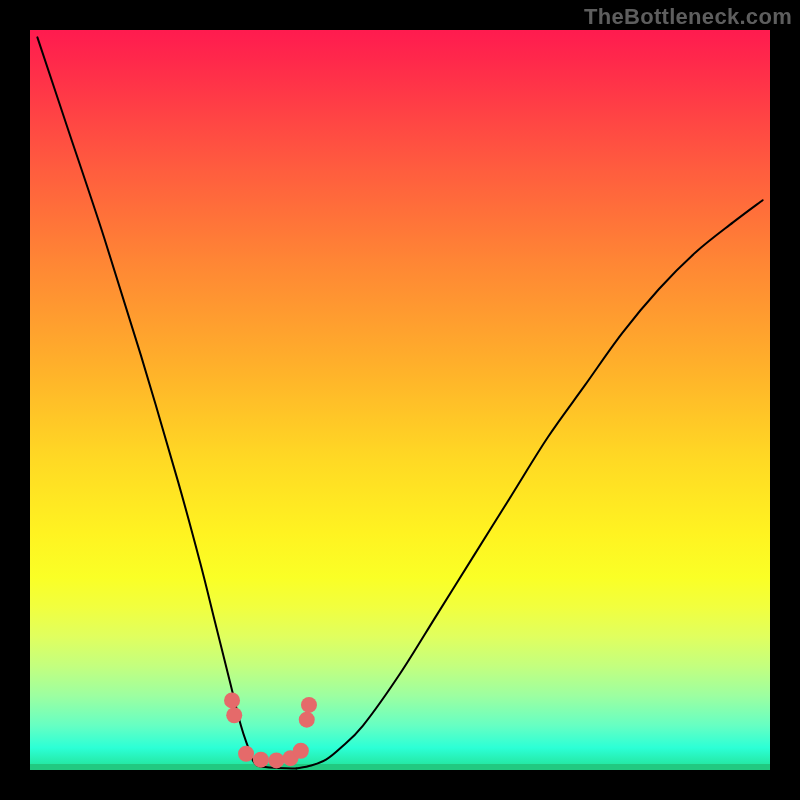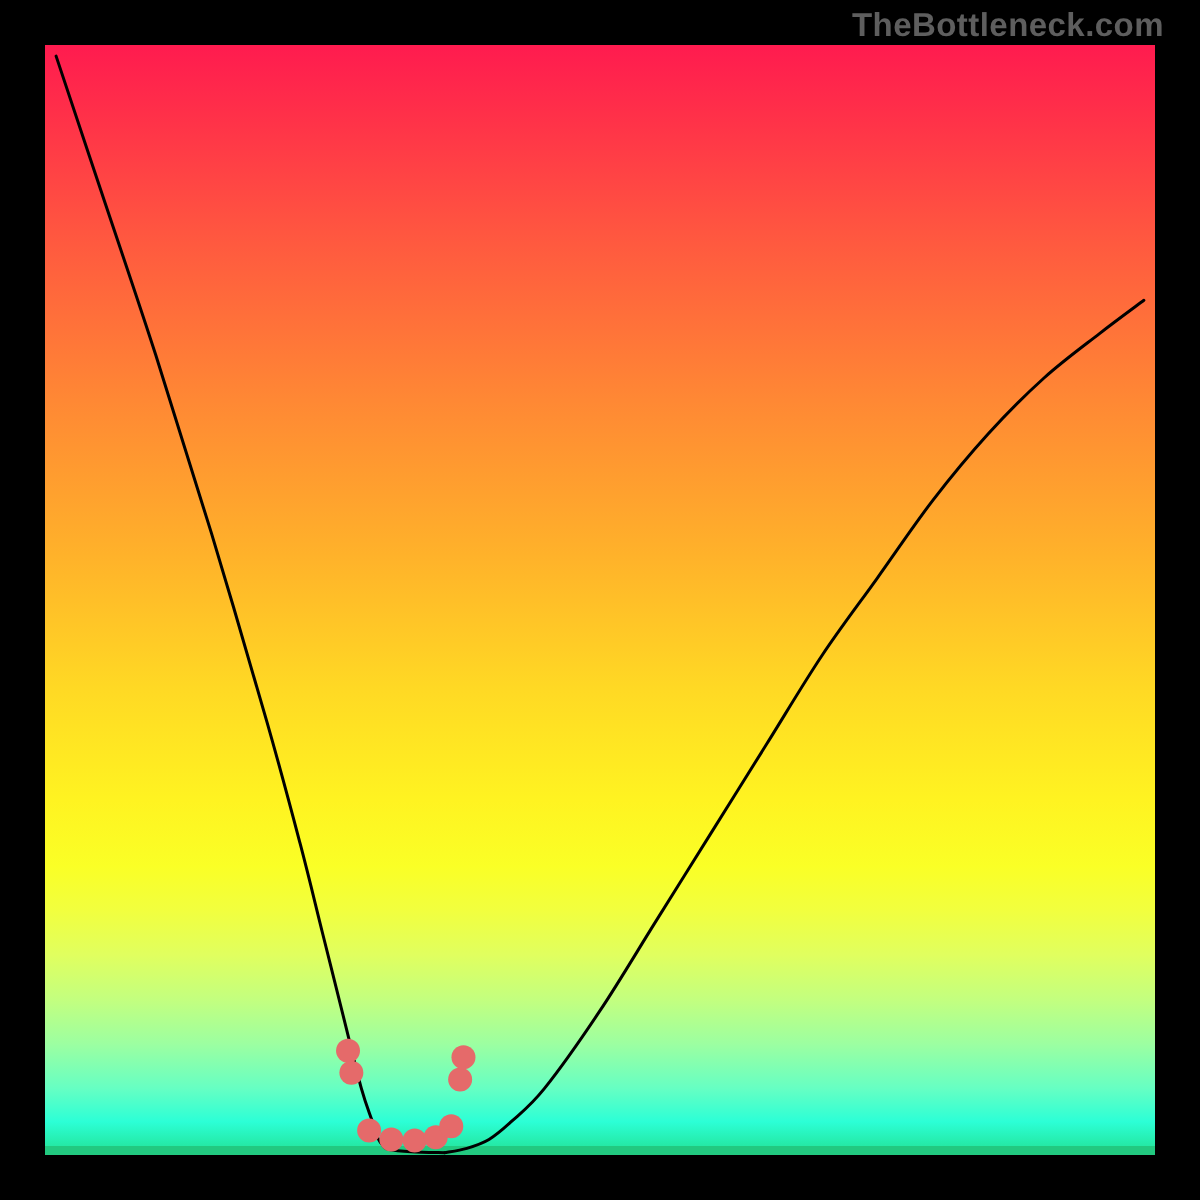--- a/index.html
+++ b/index.html
@@ -14,21 +14,21 @@
   .frame {
     position: absolute;
     top: 0; left: 0;
     width: 800px;
     height: 800px;
     background: #000;
   }
   .watermark {
     position: absolute;
     top: 4px;
-    right: 24px;
+    right: 8px;
     font-size: 22px;
     font-weight: 600;
     color: #5e5e5e;
     letter-spacing: 0.3px;
     z-index: 50;
   }
   .plot-area {
     position: absolute;
     top: 30px;
     left: 30px;

